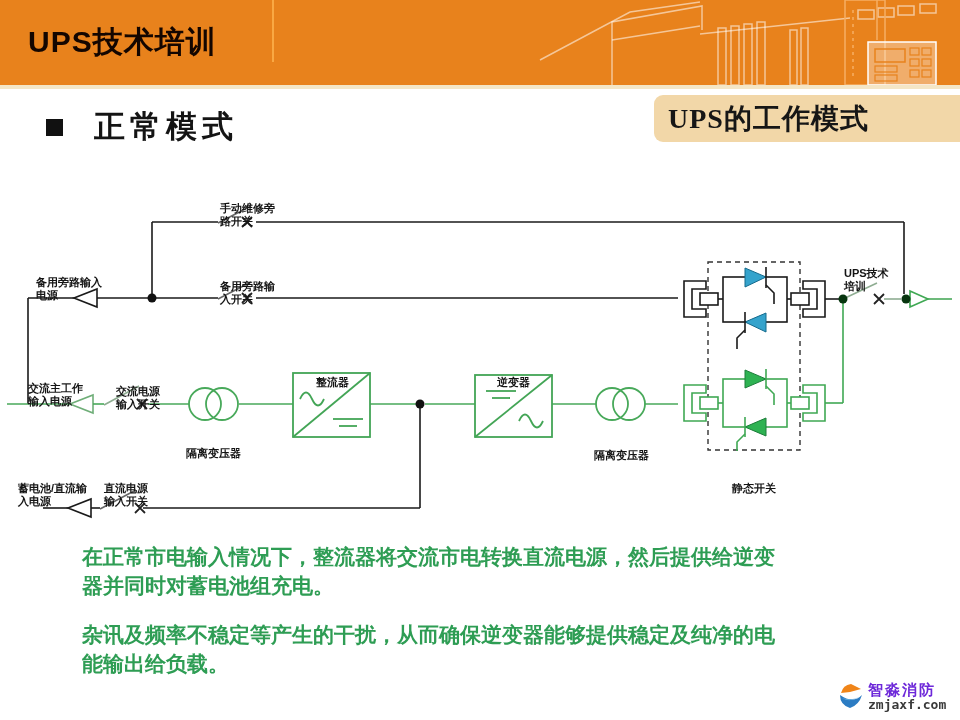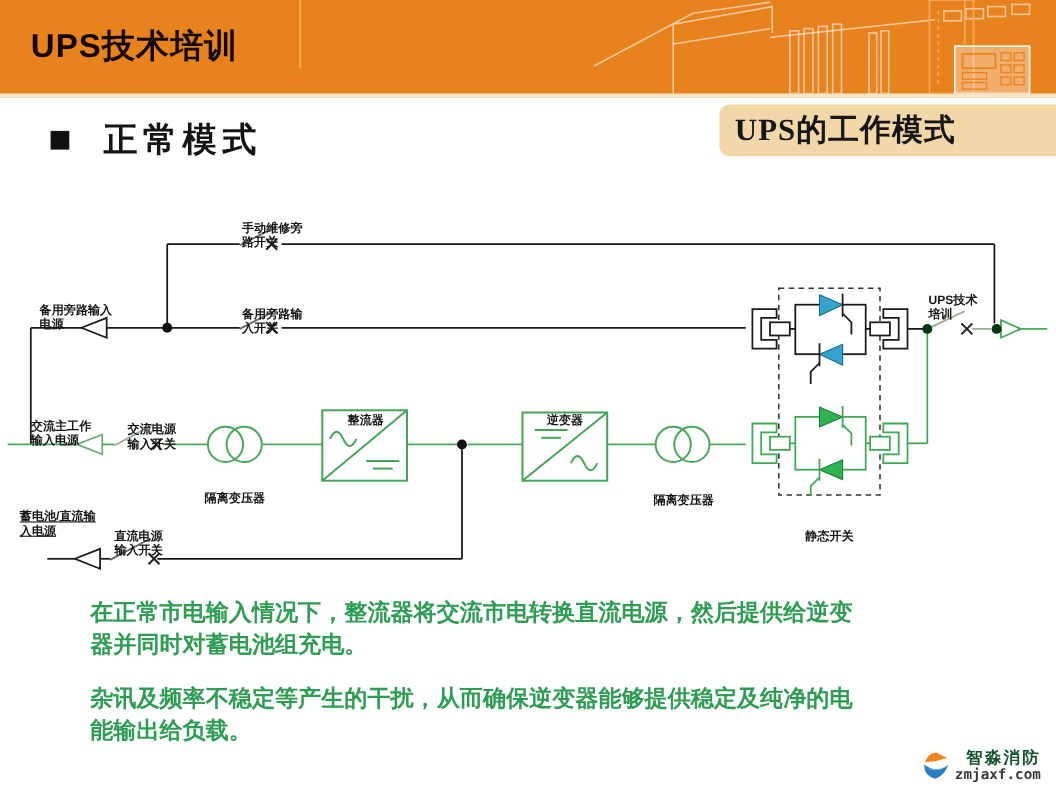--- a/index.html
+++ b/index.html
@@ -57,21 +57,21 @@
   .pgap{height:20px;}
   
   .wm-smudge{
     position:absolute;left:598px;top:659px;width:358px;height:33px;
     background:rgba(255,255,255,0.72);border-radius:4px;
   }
   .wm{
     position:absolute;left:838px;top:682px;display:flex;align-items:flex-start;
   }
   .wm-texts{margin-left:4px;}
-  .wm-brand{font-size:15px;font-weight:bold;color:#14532d;letter-spacing:2px;line-height:15px;text-align:right;}
+  .wm-brand{font-size:15px;font-weight:bold;color:#6d28d9;letter-spacing:2px;line-height:15px;}
   .wm-url{font-size:13px;font-weight:bold;color:#3a3a3a;font-family:"DejaVu Sans Mono","Liberation Mono",monospace;line-height:15px;}
 </style>
 </head>
 <body>
 
 <div class="header">
   <svg class="header-art" viewBox="470 0 490 85">
     <g fill="none" stroke="rgba(255,255,255,0.55)" stroke-width="1.5">
       <path d="M540,60 L630,12 L700,2"></path>
       <path d="M612,85 L612,22 L702,6 L702,30"></path>
@@ -241,21 +241,21 @@
 
 <div class="dlabel" style="left:220px;top:181px;width:58px;">手动维修旁路开关</div>
 <div class="dlabel" style="left:36px;top:255px;width:70px;">备用旁路输入电源</div>
 <div class="dlabel" style="left:220px;top:259px;width:58px;">备用旁路输入开关</div>
 <div class="dlabel" style="left:28px;top:361px;width:56px;">交流主工作输入电源</div>
 <div class="dlabel" style="left:116px;top:364px;width:46px;">交流电源输入开关</div>
 <div class="dlabel nowrap" style="left:186px;top:426px;">隔离变压器</div>
 <div class="dlabel nowrap" style="left:316px;top:355px;">整流器</div>
 <div class="dlabel nowrap" style="left:497px;top:355px;">逆变器</div>
 <div class="dlabel nowrap" style="left:594px;top:428px;">隔离变压器</div>
-<div class="dlabel" style="left:18px;top:443px;width:78px;text-decoration:underline;">蓄电池/直流输入电源</div>
+<div class="dlabel" style="left:18px;top:461px;width:78px;">蓄电池/直流输入电源</div>
 <div class="dlabel" style="left:104px;top:461px;width:46px;">直流电源输入开关</div>
 <div class="dlabel nowrap" style="left:732px;top:461px;">静态开关</div>
 <div class="dlabel" style="left:844px;top:246px;width:50px;">UPS技术培训</div>
 
 <div class="body-text">
   <div class="tline">在正常市电输入情况下，整流器将交流市电转换直流电源，然后提供给逆变</div>
   <div class="tline">器并同时对蓄电池组充电。</div>
   <div class="pgap"></div>
   <div class="tline">杂讯及频率不稳定等产生的干扰，从而确保逆变器能够提供稳定及纯净的电</div>
   <div class="tline">能输出给负载。</div>

